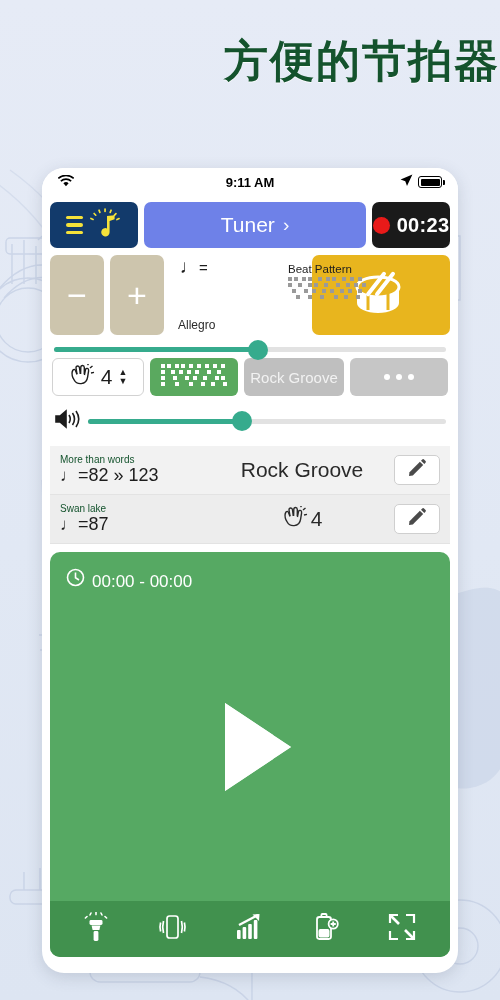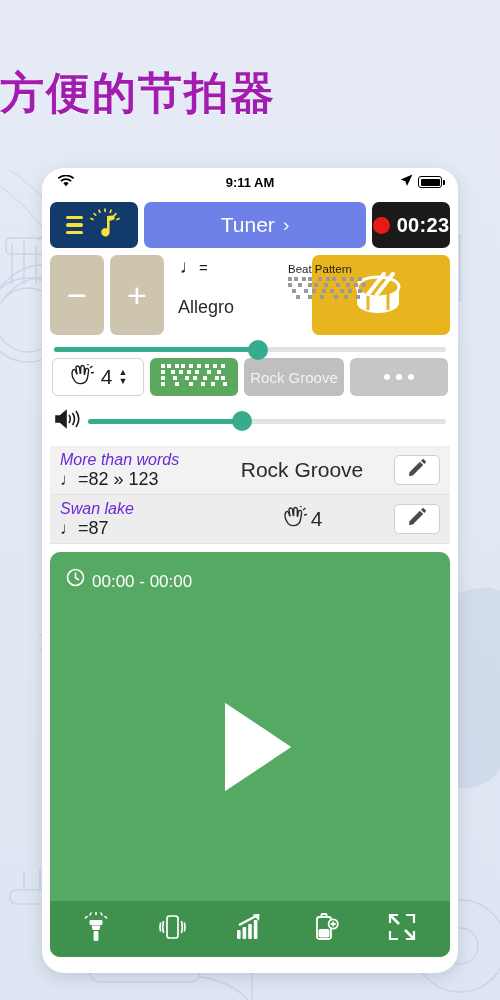--- a/index.html
+++ b/index.html
@@ -12,26 +12,26 @@
     background: #e3e9f4;
     position: relative;
   }
 
   
   #bg-art { position: absolute; inset: 0; z-index: 0; }
   #bg-art svg { width: 100%; height: 100%; display: block; }
 
   
   .headline {
-    position: absolute; top: 64px; left: 0; right: 0;
-    text-align: left;
+    position: absolute; top: 32px; left: 0; right: 0;
+    text-align: right;
     font-size: 44px;
     font-weight: bold;
     letter-spacing: 2px;
-    color: #a21caf;
+    color: #14532d;
     z-index: 3;
     text-shadow: 0 1px 0 rgba(255,255,255,.7);
   }
 
   
   .phone {
     position: absolute;
     left: 42px; top: 168px;
     width: 416px; height: 805px;
     background: #ffffff;
@@ -96,21 +96,21 @@
     color: #fff; font-size: 34px; font-weight: 300; line-height: 1;
   }
   .tempo-main { flex: 1; position: relative; padding-left: 6px; }
   .note-eq { font-size: 15px; color: #1d1d1d; line-height: 1; position: absolute; top: 2px; left: 10px; }
   .note-eq .nglyph { font-size: 19px; }
   .bpm {
     position: absolute; top: 12px; left: 6px;
     font-size: 46px; font-weight: 300; color: #1d1d1d; line-height: 1;
     letter-spacing: -1px;
   }
-  .tempo-word { position: absolute; bottom: 17px; left: 8px; font-size: 18px; color: #2a2a2a; }
+  .tempo-word { position: absolute; bottom: 3px; left: 8px; font-size: 12px; color: #2a2a2a; }
   .beatpattern { position: absolute; top: 8px; left: 118px; width: 82px; }
   .beatpattern .bp-label { font-size: 11.5px; color: #1d1d1d; white-space: nowrap; }
   .bp-grid { margin-top: 2px; }
   .btn-drum {
     width: 138px; background: #e8b51e; border-radius: 7px;
     display: flex; align-items: center; justify-content: center;
   }
 
   
   .sliderrow { display: flex; align-items: center; gap: 8px; padding: 12px 4px 6px 4px; }
@@ -147,21 +147,21 @@
 
   
   .songlist { margin-top: 6px; }
   .songrow {
     display: flex; align-items: center; height: 49px;
     background: #f2f2f2; border-bottom: 1px solid #e3e3e3;
     padding: 0 10px;
   }
   .songrow.alt { background: #ededed; }
   .song-left { width: 150px; }
-  .song-title { font-size: 16px; color: #6d28d9; line-height: 1.25; font-style: italic; }
+  .song-title { font-size: 10px; color: #14532d; line-height: 1.25; }
   .song-bpm { font-size: 18px; color: #1d1d1d; line-height: 1.1; display:flex; align-items:baseline; gap:1px;}
   .song-bpm .nglyph { font-size: 17px; }
   .song-mid { flex: 1; text-align: center; font-size: 21px; color: #2a2a2a; display:flex; align-items:center; justify-content:center; gap:3px;}
   .edit-btn {
     width: 46px; height: 30px; border: 1px solid #cfcfcf; border-radius: 5px;
     background: #fff; display: flex; align-items: center; justify-content: center;
   }
 
   
   .player {

